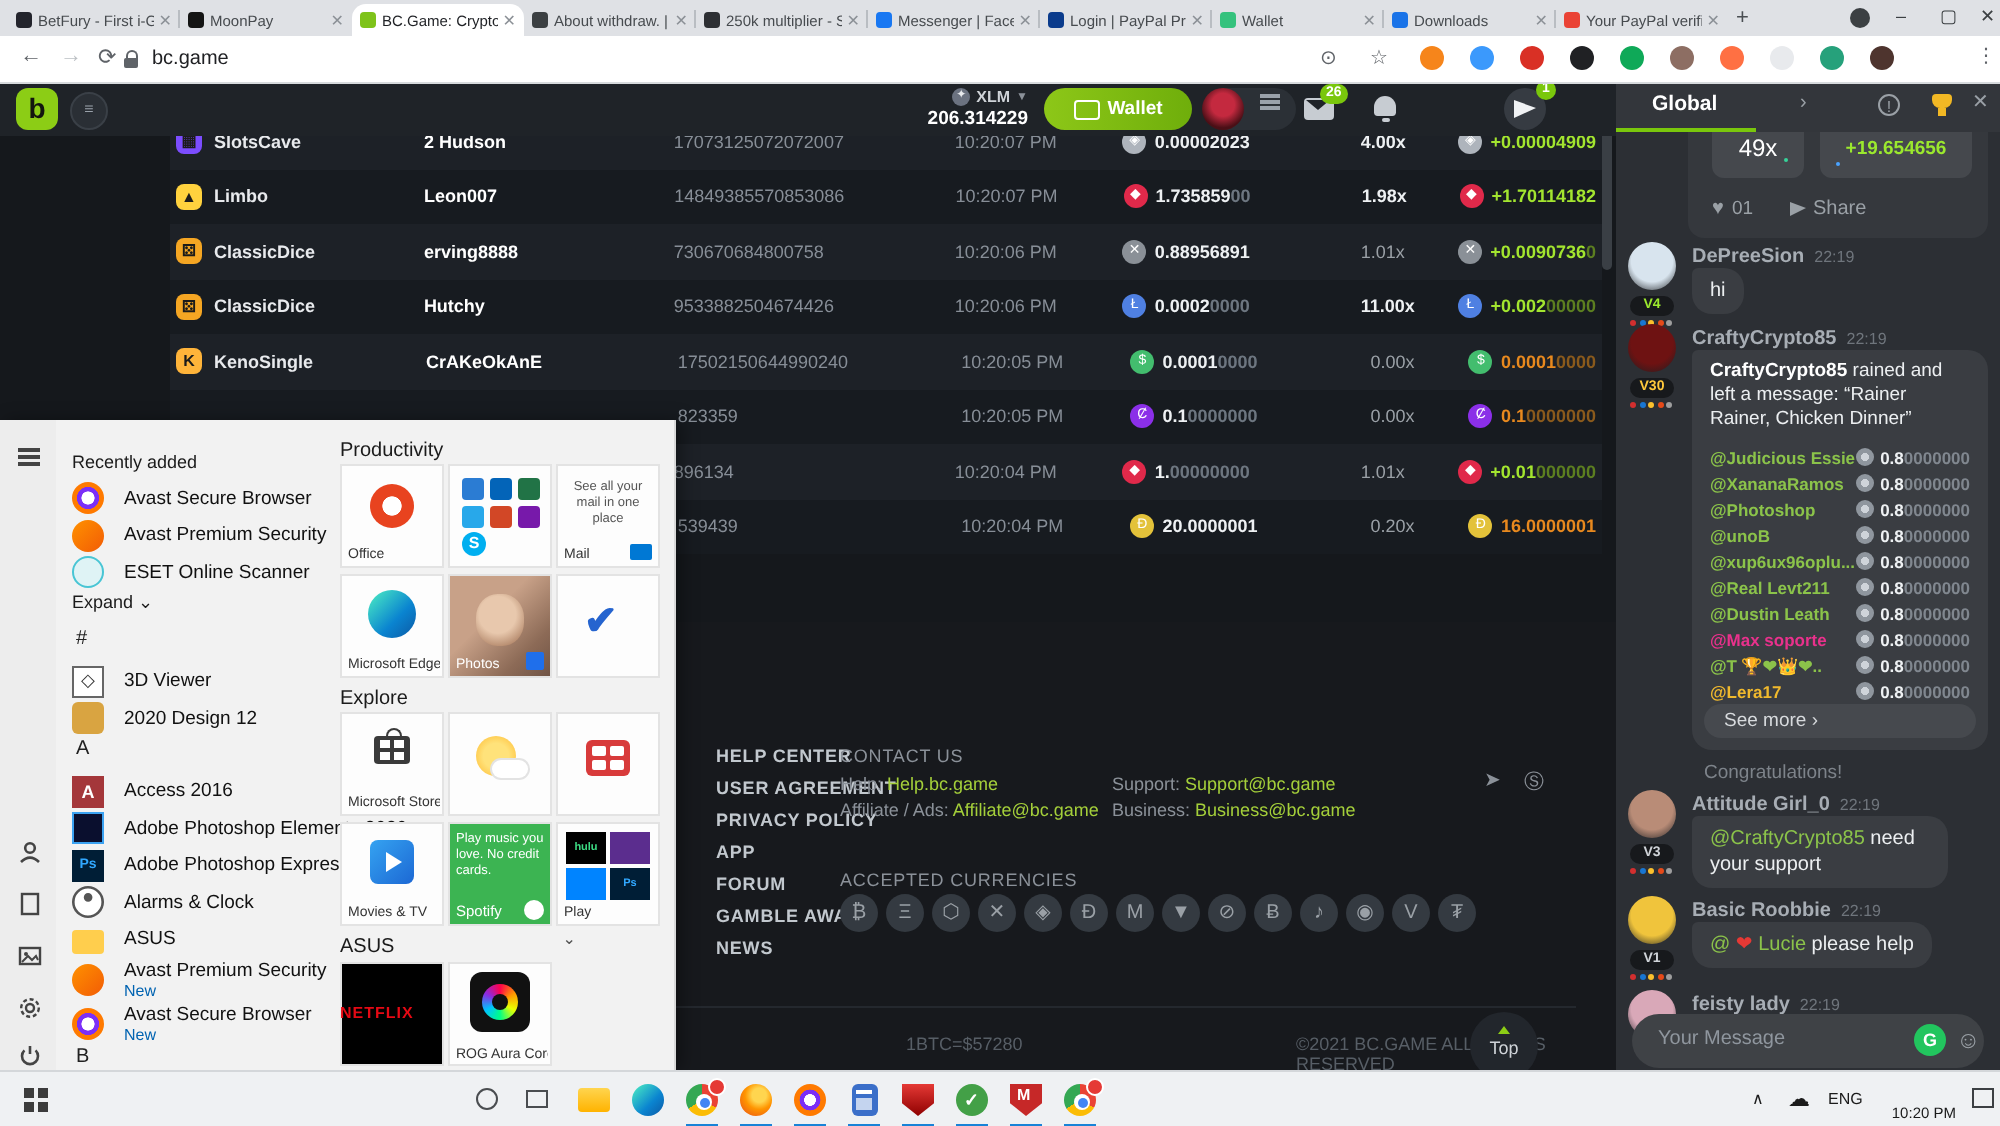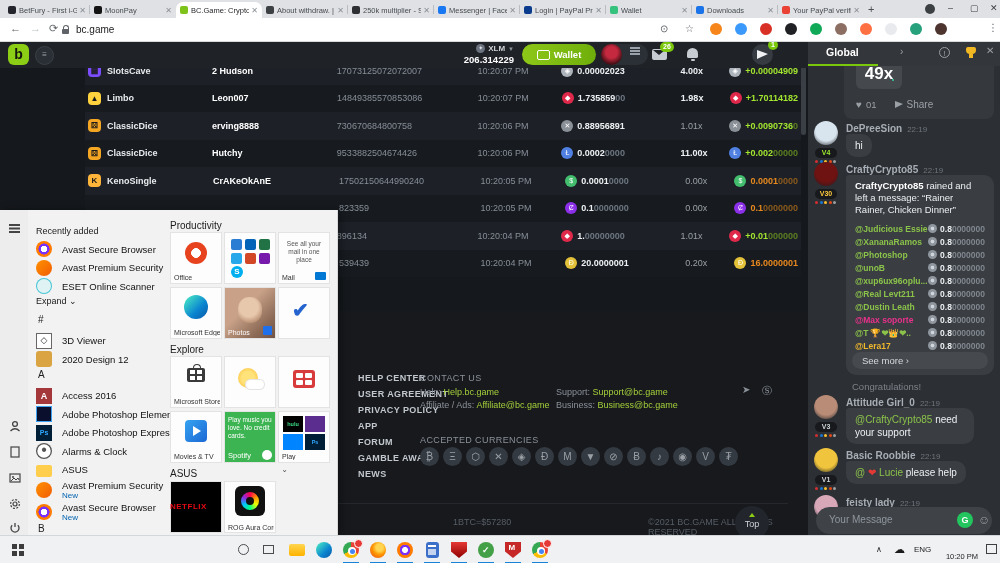--- a/index.html
+++ b/index.html
@@ -504,24 +504,29 @@
       <div class="bell"></div>
       <div class="chattog"></div>
       <div class="grbadge" style="top:-1px;left:768px;">1</div>
     </div>
   </div>
   <div id="scrollthumb"></div>
 
   <div id="chat">
     <div class="wincard">
       <div class="statbox" style="left:12px;width:46px;">
-        <span style="color:#fff;font-weight:bold;font-size:17px;">49x</span>
+        <span style="color:#fff;font-weight:normal;font-size:12px;">49x</span>
         <i class="confet" style="left:6px;top:4px;background:#4aa3ff;"></i>
         <i class="confet" style="left:36px;top:20px;background:#36d399;"></i>
         <i class="confet" style="left:22px;top:-4px;background:#ffd23e;"></i>
+      </div>
+      <div class="statbox" style="left:66px;width:76px;">
+        <span style="color:#9be82e;font-weight:bold;font-size:9.5px;">+19.654656</span>
+        <i class="confet" style="left:8px;top:22px;background:#4aa3ff;"></i>
+        <i class="confet" style="left:60px;top:2px;background:#ffd23e;"></i>
       </div>
       <div class="likebar">
         <span class="heart">♥</span>
         <span>01</span>
         <span class="sharearrow"></span>
         <span style="font-size:10px;">Share</span>
       </div>
     </div>
     <div id="msgs">
         <div class="mav" style="top: 80px; background: radial-gradient(circle at 50% 40%, rgb(216, 228, 238) 0px, rgb(216, 228, 238) 55%, rgba(0, 0, 0, 0.35) 100%);"></div>

